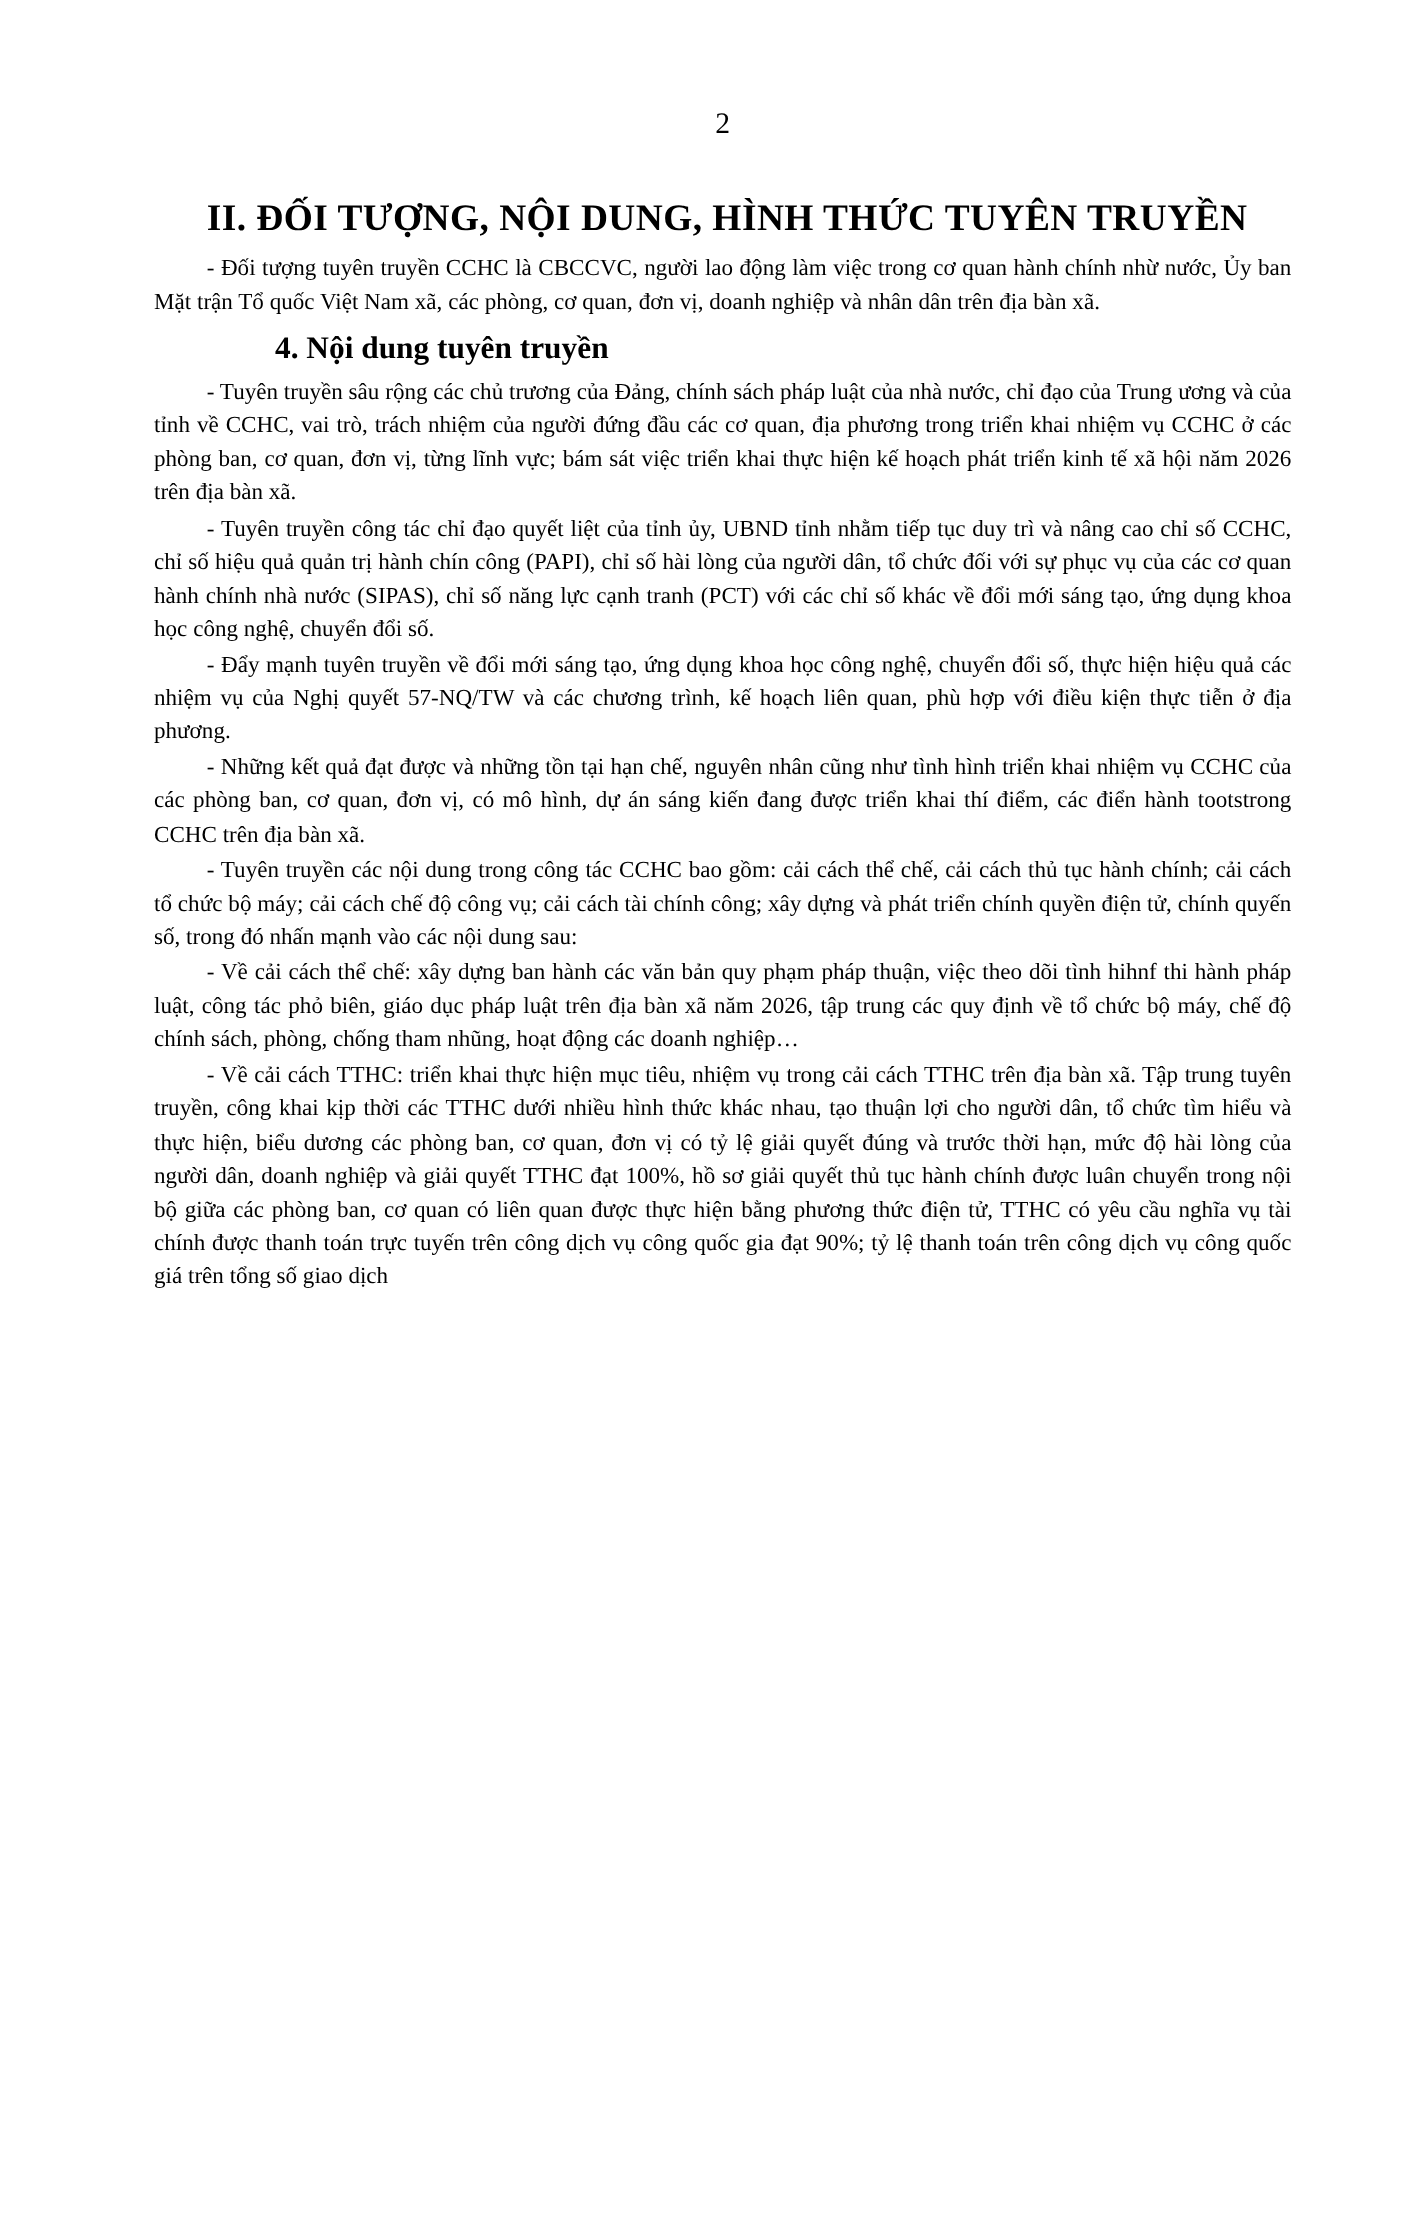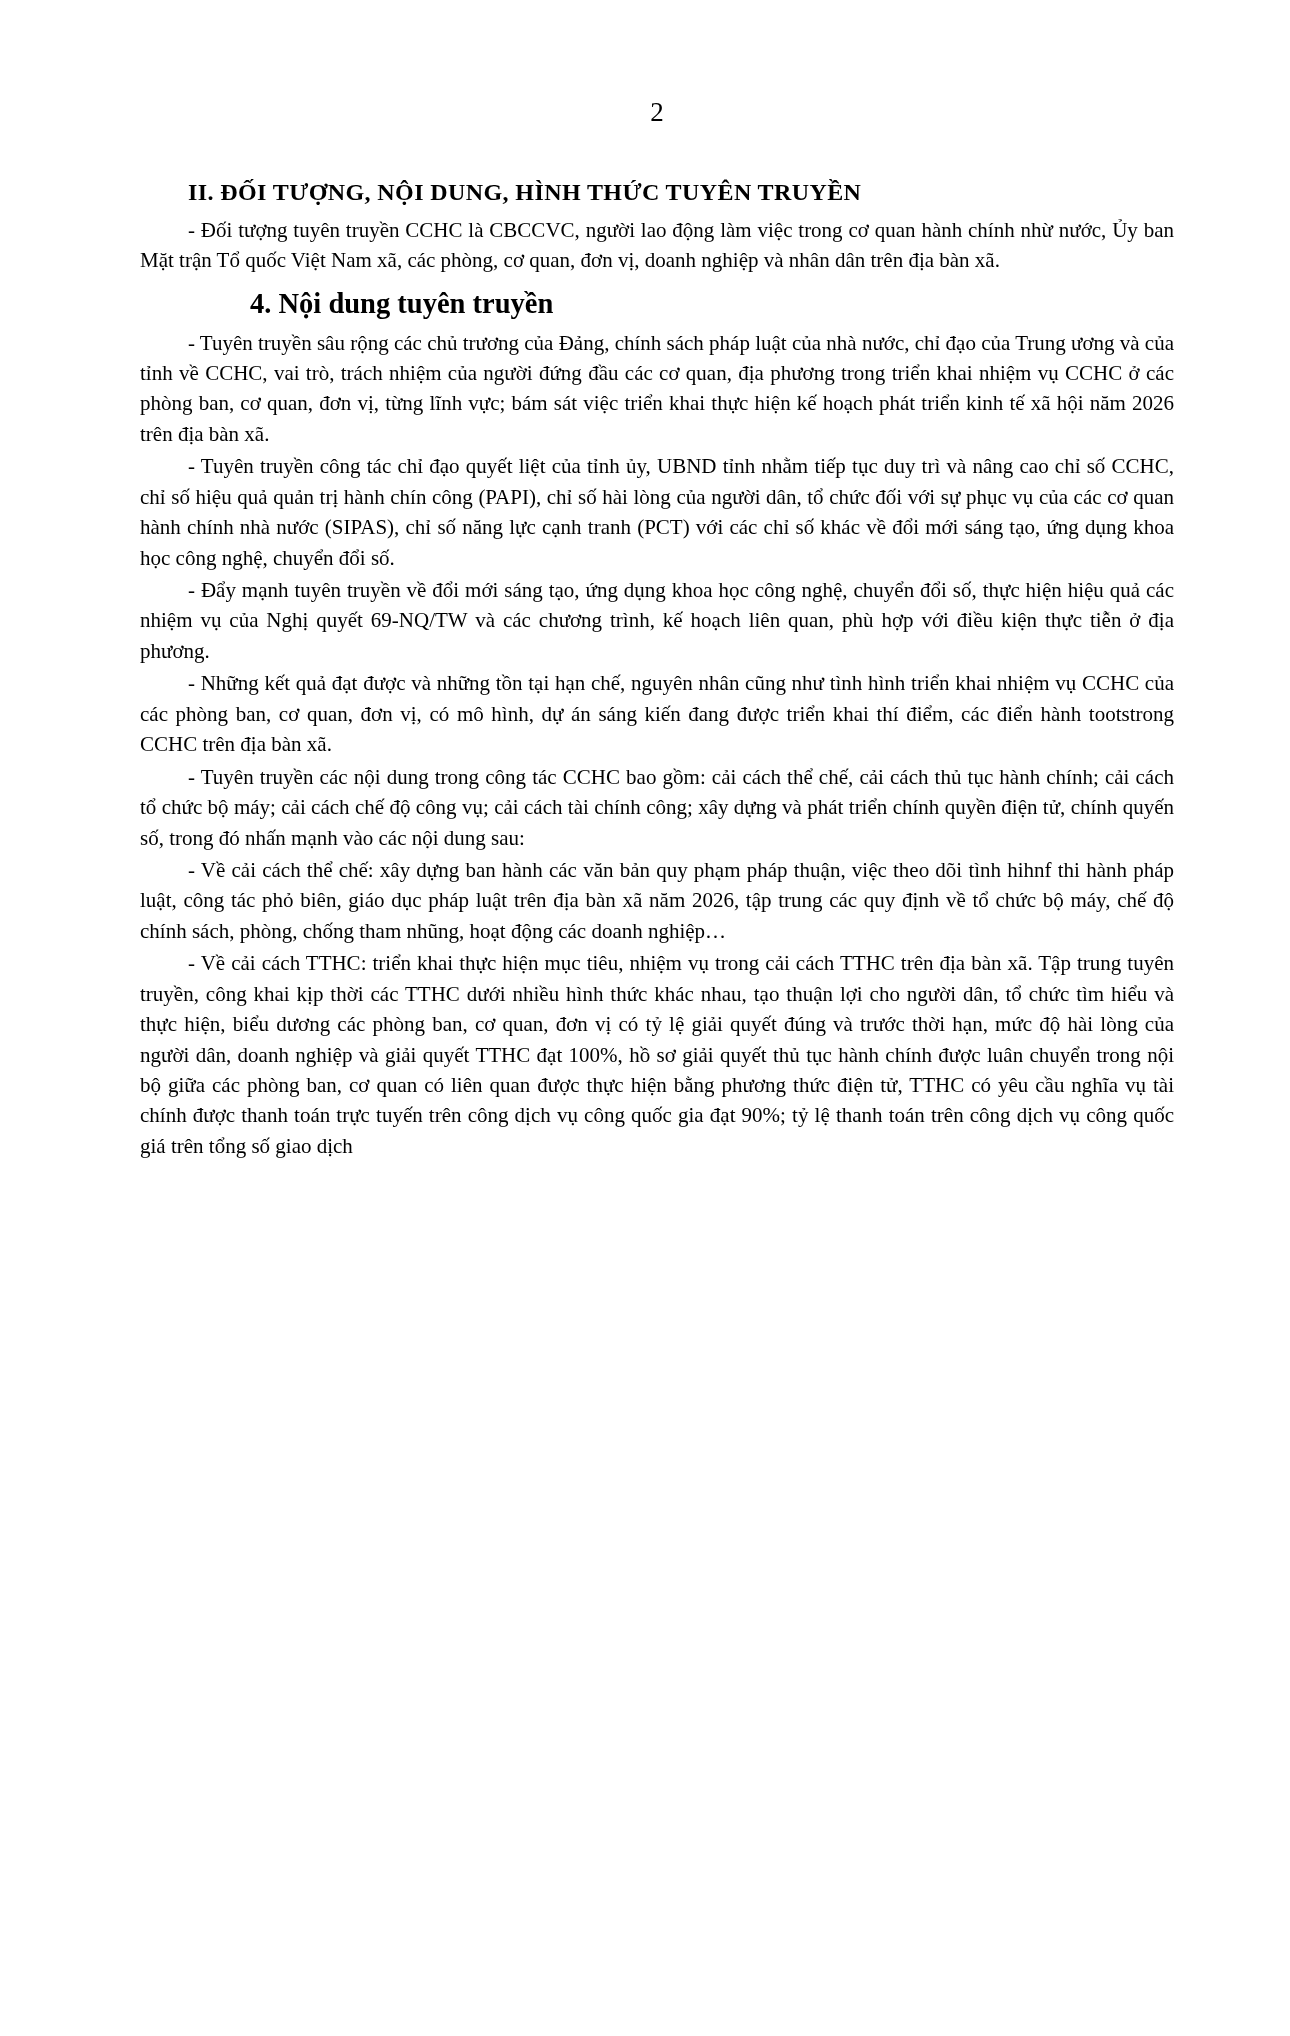--- a/index.html
+++ b/index.html
@@ -23,21 +23,21 @@
   }
   .page-number {
     text-align: center;
     font-size: 27px;
     line-height: 1.2;
     margin: 0 0 48px 0;
     font-family: "Liberation Serif", "DejaVu Serif", serif;
   }
   .heading-1 {
     font-weight: bold;
-    font-size: 24px;
+    font-size: 34px;
     line-height: 1.35;
     margin: 0 0 6px 0;
     text-indent: 48px;
     letter-spacing: 0.4px;
   }
   .heading-2 {
     font-weight: bold;
     font-size: 28.5px;
     line-height: 1.4;
     margin: 0 0 4px 0;
@@ -75,21 +75,21 @@
   <p class="body-text">- Đối tượng tuyên truyền CCHC là CBCCVC, người lao động làm việc trong cơ quan hành chính nhừ nước, Ủy ban Mặt trận Tổ quốc Việt Nam xã, các phòng, cơ quan, đơn vị, doanh nghiệp và nhân dân trên địa bàn xã.</p>
 
   <div class="block-gap"></div>
 
   <div class="heading-2 center-ish">4. Nội dung tuyên truyền</div>
 
   <p class="body-text">- Tuyên truyền sâu rộng các chủ trương của Đảng, chính sách pháp luật của nhà nước, chỉ đạo của Trung ương và của tỉnh về CCHC, vai trò, trách nhiệm của người đứng đầu các cơ quan, địa phương trong triển khai nhiệm vụ CCHC ở các phòng ban, cơ quan, đơn vị, từng lĩnh vực; bám sát việc triển khai thực hiện kế hoạch phát triển kinh tế xã hội năm 2026 trên địa bàn xã.</p>
 
   <p class="body-text">- Tuyên truyền công tác chỉ đạo quyết liệt của tỉnh ủy, UBND tỉnh nhằm tiếp tục duy trì và nâng cao chỉ số CCHC, chỉ số hiệu quả quản trị hành chín công (PAPI), chỉ số hài lòng của người dân, tổ chức đối với sự phục vụ của các cơ quan hành chính nhà nước (SIPAS), chỉ số năng lực cạnh tranh (PCT) với các chỉ số khác về đổi mới sáng tạo, ứng dụng khoa học công nghệ, chuyển đổi số.</p>
 
-  <p class="body-text">- Đẩy mạnh tuyên truyền về đổi mới sáng tạo, ứng dụng khoa học công nghệ, chuyển đổi số, thực hiện hiệu quả các nhiệm vụ của Nghị quyết 69-NQ/TW và các chương trình, kế hoạch liên quan, phù hợp với điều kiện thực tiễn ở địa phương.</p>
+  <p class="body-text">- Đẩy mạnh tuyên truyền về đổi mới sáng tạo, ứng dụng khoa học công nghệ, chuyển đổi số, thực hiện hiệu quả các nhiệm vụ của Nghị quyết 57-NQ/TW và các chương trình, kế hoạch liên quan, phù hợp với điều kiện thực tiễn ở địa phương.</p>
 
   <p class="body-text">- Những kết quả đạt được và những tồn tại hạn chế, nguyên nhân cũng như tình hình triển khai nhiệm vụ CCHC của các phòng ban, cơ quan, đơn vị, có mô hình, dự án sáng kiến đang được triển khai thí điểm, các điển hành tootstrong CCHC trên địa bàn xã.</p>
 
   <p class="body-text">- Tuyên truyền các nội dung trong công tác CCHC bao gồm: cải cách thể chế, cải cách thủ tục hành chính; cải cách tổ chức bộ máy; cải cách chế độ công vụ; cải cách tài chính công; xây dựng và phát triển chính quyền điện tử, chính quyến số, trong đó nhấn mạnh vào các nội dung sau:</p>
 
   <p class="body-text">- Về cải cách thể chế: xây dựng ban hành các văn bản quy phạm pháp thuận, việc theo dõi tình hihnf thi hành pháp luật, công tác phỏ biên, giáo dục pháp luật trên địa bàn xã năm 2026, tập trung các quy định về  tổ chức bộ máy, chế độ chính sách, phòng, chống tham nhũng, hoạt động các doanh nghiệp…</p>
 
   <p class="body-text">- Về cải cách TTHC: triển khai thực hiện mục tiêu, nhiệm vụ trong cải cách TTHC trên địa bàn xã. Tập trung tuyên truyền, công khai kịp thời các TTHC dưới nhiều hình thức khác nhau, tạo thuận lợi cho người dân, tổ chức tìm hiểu và thực hiện, biểu dương các phòng ban, cơ quan, đơn vị có tỷ lệ giải quyết đúng và trước thời hạn, mức độ hài lòng của người dân, doanh nghiệp và giải quyết TTHC đạt 100%, hồ sơ giải quyết thủ tục hành chính được luân chuyển trong nội bộ giữa các phòng ban, cơ quan có liên quan được thực hiện bằng phương thức điện tử, TTHC có yêu cầu nghĩa vụ tài chính được thanh toán trực tuyến trên công dịch vụ công quốc gia đạt 90%; tỷ lệ thanh toán trên công dịch vụ công quốc giá trên tổng số giao dịch</p>
 
 </div>

